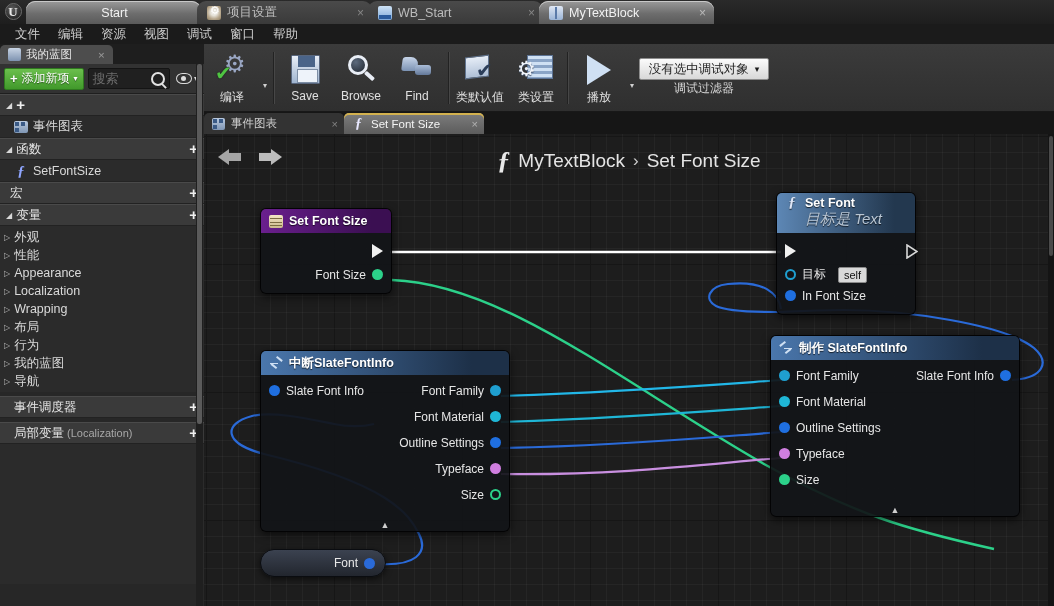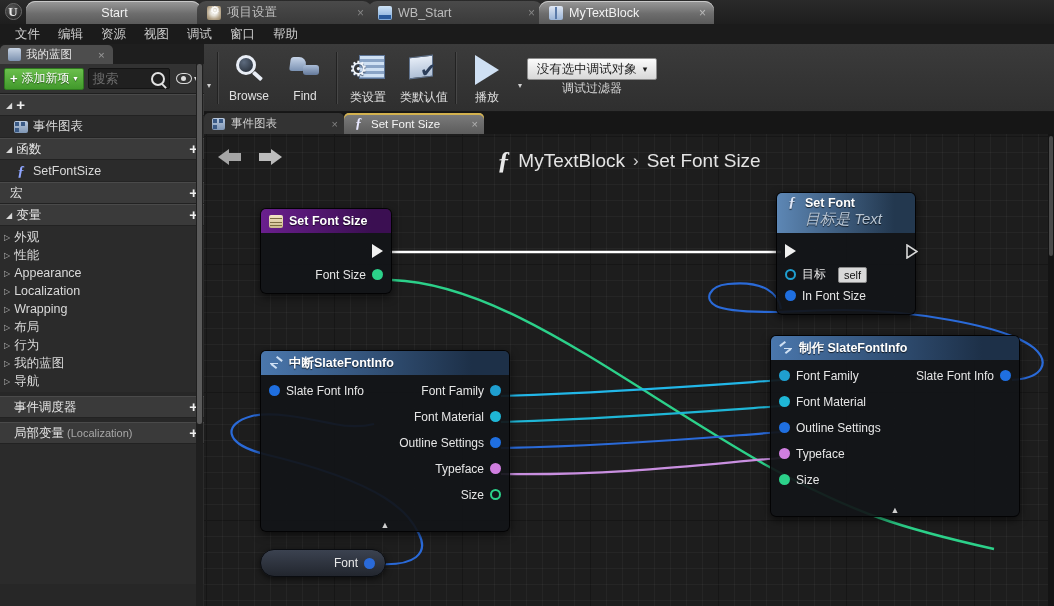--- a/index.html
+++ b/index.html
@@ -387,43 +387,53 @@
       </span>
       <span class="addplus">+</span>
     </div>
     <div class="panel-fill" style="height:140px"></div>
   </div>
   <div class="lp-scroll">
       <div class="thumb"></div>
     </div>
 
   <div class="toolbar">
+    <div class="tb-item">
+      <div class="tb-ico ico-compile"></div>
+      <div class="cap">编译</div>
+    </div>
     <div class="tb-caret">▾</div>
     <div class="tb-sep"></div>
+    <div class="tb-item">
+      <div class="tb-ico">
+          <div class="ico-save"></div>
+        </div>
+      <div class="cap">Save</div>
+    </div>
     <div class="tb-item">
       <div class="tb-ico ico-browse">
           <span class="l"></span>
           <span class="h"></span>
         </div>
       <div class="cap">Browse</div>
     </div>
     <div class="tb-item">
       <div class="tb-ico ico-find"></div>
       <div class="cap">Find</div>
     </div>
     <div class="tb-sep"></div>
     <div class="tb-item">
+      <div class="tb-ico ico-classdef">
+          <span class="ln"></span>
+        </div>
+      <div class="cap">类默认值</div>
+    </div>
+    <div class="tb-item">
       <div class="tb-ico ico-classset"></div>
       <div class="cap">类设置</div>
-    </div>
-    <div class="tb-item">
-      <div class="tb-ico ico-classdef">
-          <span class="ln"></span>
-        </div>
-      <div class="cap">类默认值</div>
     </div>
     <div class="tb-sep"></div>
     <div class="tb-item">
       <div class="tb-ico ico-play"></div>
       <div class="cap">播放</div>
     </div>
     <div class="tb-caret">▾</div>
     <div class="debug-wrap">
       <div class="debug-sel">
         <span>没有选中调试对象</span>

